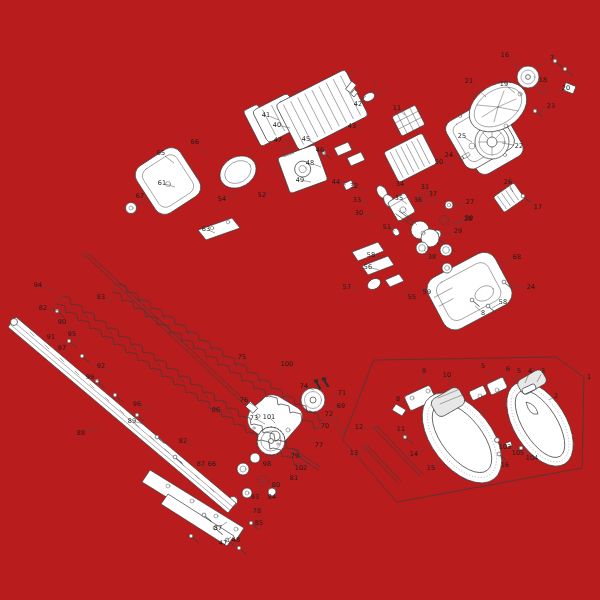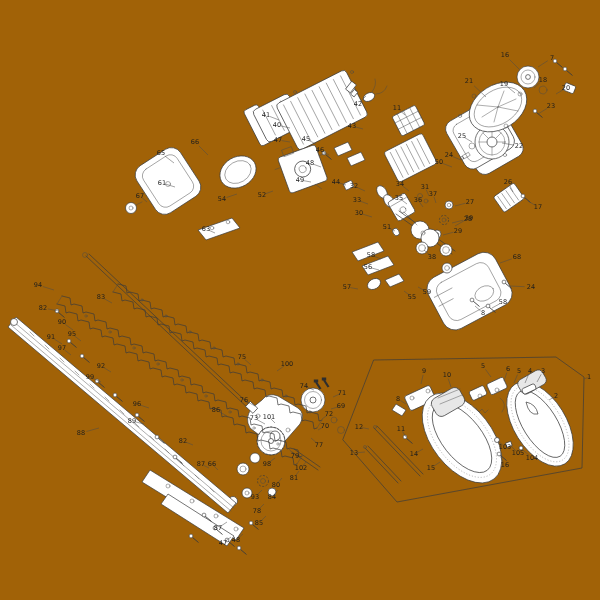--- a/index.html
+++ b/index.html
@@ -1,16 +1,16 @@
 <!DOCTYPE html>
 <html><head>
 <meta charset="utf-8">
 <style>
   html,body{margin:0;padding:0;background:#fff;}
-  .stage{position:relative;width:600px;height:600px;background:#a16207;overflow:hidden;
+  .stage{position:relative;width:600px;height:600px;background:#b91c1c;overflow:hidden;
          font-family:"Liberation Sans",sans-serif;}
   svg{position:absolute;left:0;top:0;}
   .ln{fill:none;stroke:#3b3b3b;stroke-width:.7;stroke-linejoin:round;stroke-linecap:round}
   .th{fill:none;stroke:#4a4a4a;stroke-width:.45;stroke-linejoin:round;stroke-linecap:round}
   .fw{fill:#ffffff;stroke:#3b3b3b;stroke-width:.7;stroke-linejoin:round}
   .fg{fill:#e7e7e7;stroke:#3b3b3b;stroke-width:.7;stroke-linejoin:round}
   .dsh{fill:none;stroke:#3b3b3b;stroke-width:.7;stroke-dasharray:2 1.6}
   .hat{fill:none;stroke:#6a6a6a;stroke-width:.4;stroke-dasharray:1.2 1.8}
   text.callout{fill:#1d1d1d;font-family:"DejaVu Sans",sans-serif;}
   line.leader{stroke:#4a4a4a;stroke-width:.5}

